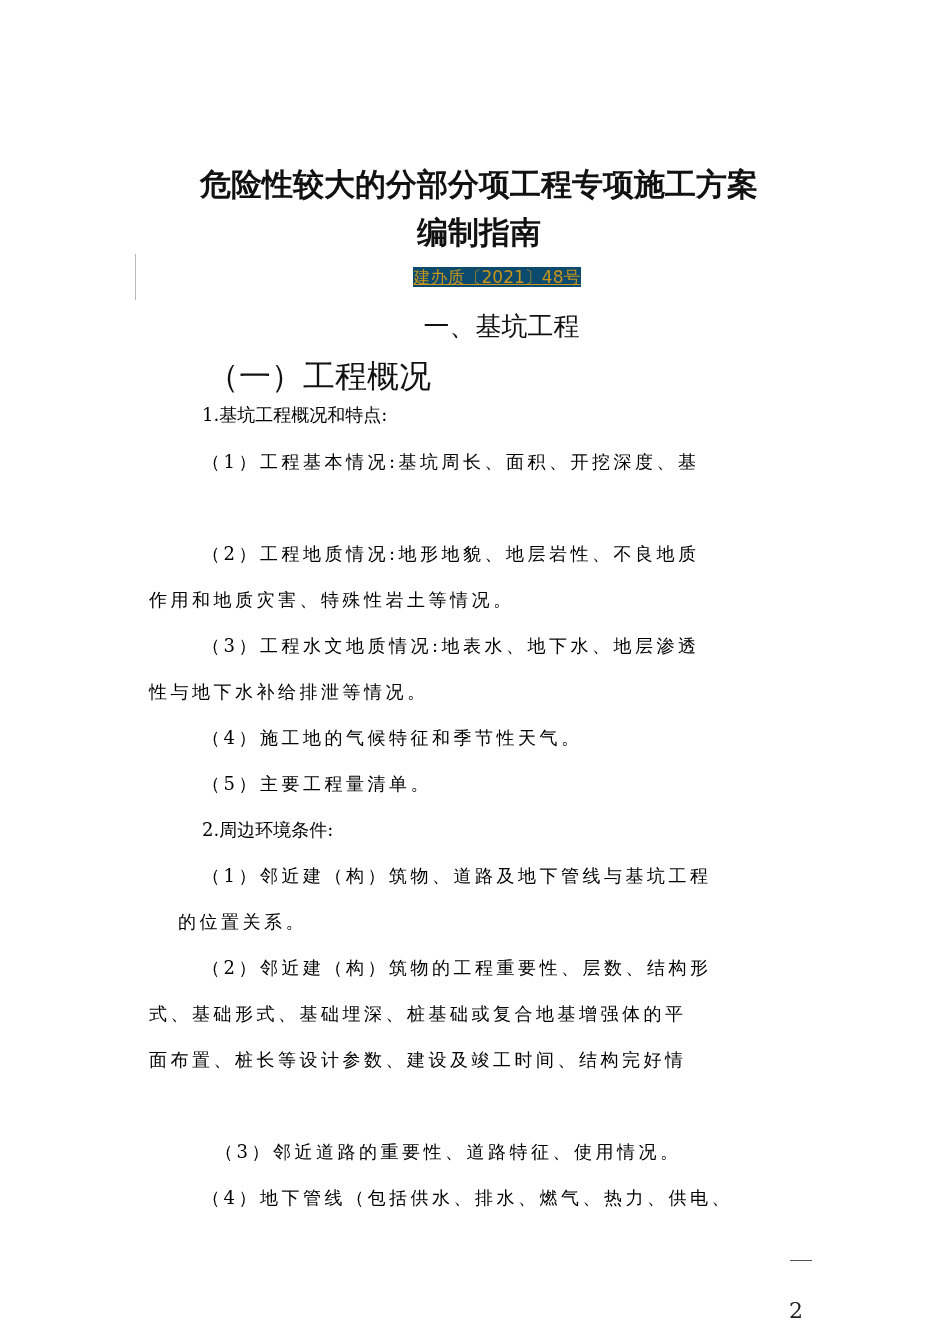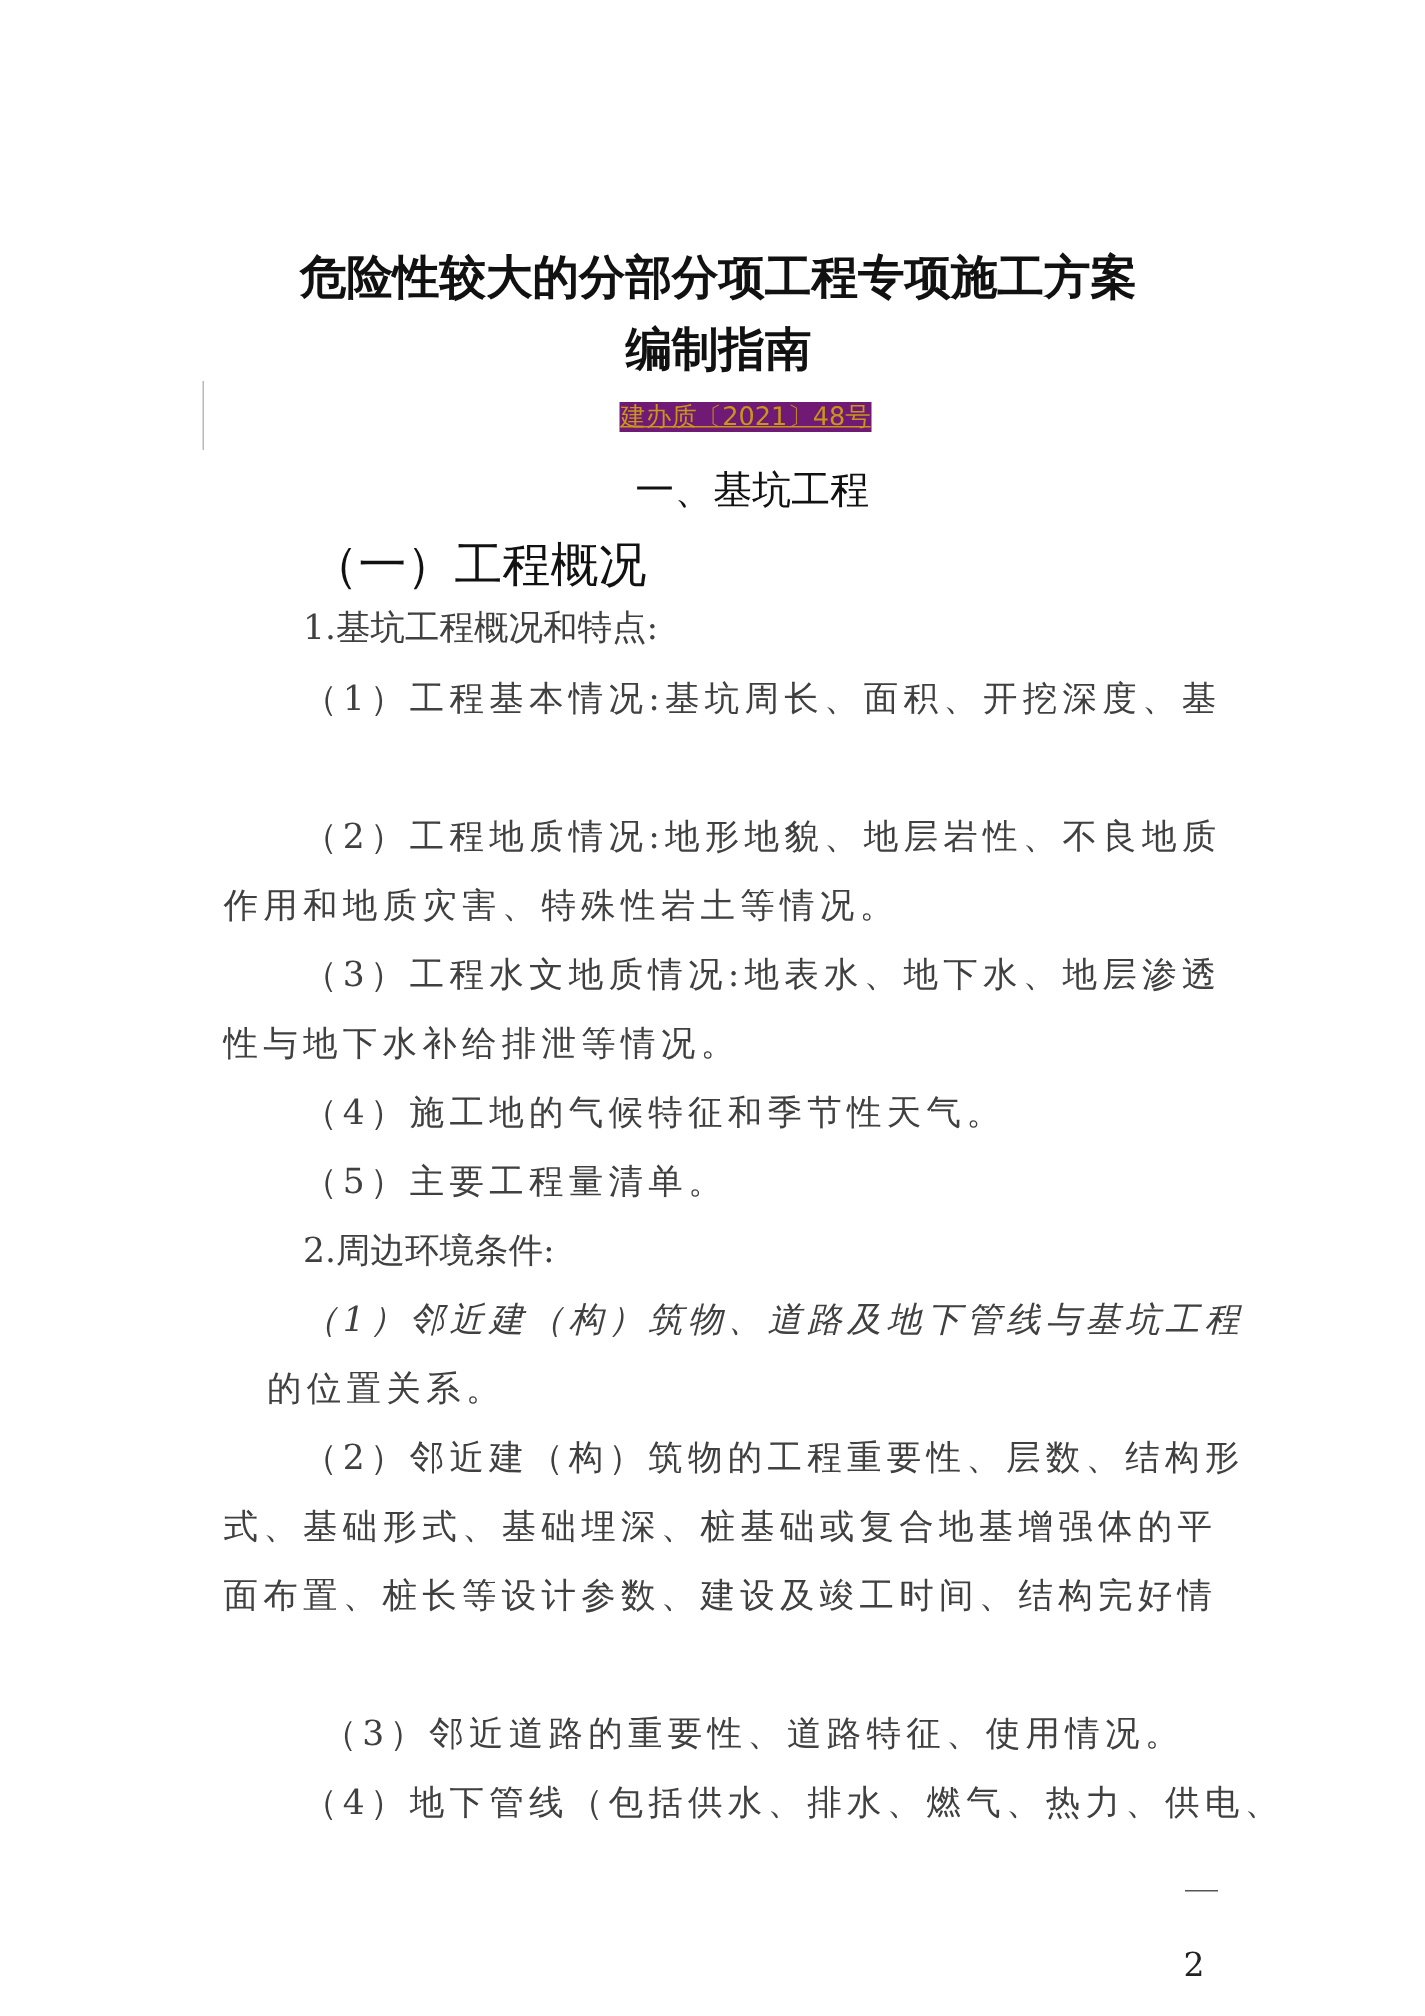--- a/index.html
+++ b/index.html
@@ -48,21 +48,21 @@
       left: 0;
       width: 986px;
       text-align: center;
       font-family: "DejaVu Sans", "Liberation Sans", sans-serif;
       font-size: 17px;
     }
     .doc-number a {
       color: #c8961a;
       text-decoration: underline;
       text-decoration-color: #c8961a;
-      background: #701a75;
+      background: #0c4a6e;
       padding: 0 1px;
     }
     .section-heading {
       position: absolute;
       top: 309px;
       left: 0;
       width: 995px;
       text-align: center;
       font-family: "DejaVu Sans", "Liberation Sans", sans-serif;
       font-size: 26px;
@@ -73,24 +73,24 @@
       top: 355px;
       left: 203px;
       font-family: "DejaVu Sans", "Liberation Sans", sans-serif;
       font-size: 32px;
       color: #111;
     }
     .body-line {
       position: absolute;
       left: 145px;
       font-family: "DejaVu Serif", "Liberation Serif", serif;
-      font-size: 23px;
+      font-size: 18px;
       letter-spacing: 3.5px;
       white-space: nowrap;
-      color: #404040;
+      color: #000000;
     }
     .body-line.indent { left: 198px; }
     .body-line.tight { letter-spacing: 0px; }
     .footer-dash {
       position: absolute;
       left: 786px;
       top: 1260px;
       width: 22px;
       height: 1px;
       background: #555;
@@ -124,21 +124,21 @@
 
   <div class="body-line indent tight" style="top:403px;">1.基坑工程概况和特点:</div>
   <div class="body-line indent" style="top:450px;text-align:right;">（1）工程基本情况:基坑周长、面积、开挖深度、基</div>
   <div class="body-line indent" style="top:542px;">（2）工程地质情况:地形地貌、地层岩性、不良地质</div>
   <div class="body-line" style="top:588px;">作用和地质灾害、特殊性岩土等情况。</div>
   <div class="body-line indent" style="top:634px;">（3）工程水文地质情况:地表水、地下水、地层渗透</div>
   <div class="body-line" style="top:680px;">性与地下水补给排泄等情况。</div>
   <div class="body-line indent" style="top:726px;text-align:right;">（4）施工地的气候特征和季节性天气。</div>
   <div class="body-line indent" style="top:772px;">（5）主要工程量清单。</div>
   <div class="body-line indent tight" style="top:818px;">2.周边环境条件:</div>
-  <div class="body-line indent" style="top:864px;font-style:italic;">（1）邻近建（构）筑物、道路及地下管线与基坑工程</div>
+  <div class="body-line indent" style="top:864px;">（1）邻近建（构）筑物、道路及地下管线与基坑工程</div>
   <div class="body-line" style="top:910px;margin-left:29px;">的位置关系。</div>
   <div class="body-line indent" style="top:956px;">（2）邻近建（构）筑物的工程重要性、层数、结构形</div>
   <div class="body-line" style="top:1002px;">式、基础形式、基础埋深、桩基础或复合地基增强体的平</div>
   <div class="body-line" style="top:1048px;">面布置、桩长等设计参数、建设及竣工时间、结构完好情</div>
   <div class="body-line indent" style="top:1140px;margin-left:13px;">（3）邻近道路的重要性、道路特征、使用情况。</div>
   <div class="body-line indent" style="top:1186px;">（4）地下管线（包括供水、排水、燃气、热力、供电、</div>
 
   <div class="footer-dash"></div>
   <div class="page-number">2</div>
 </div>

